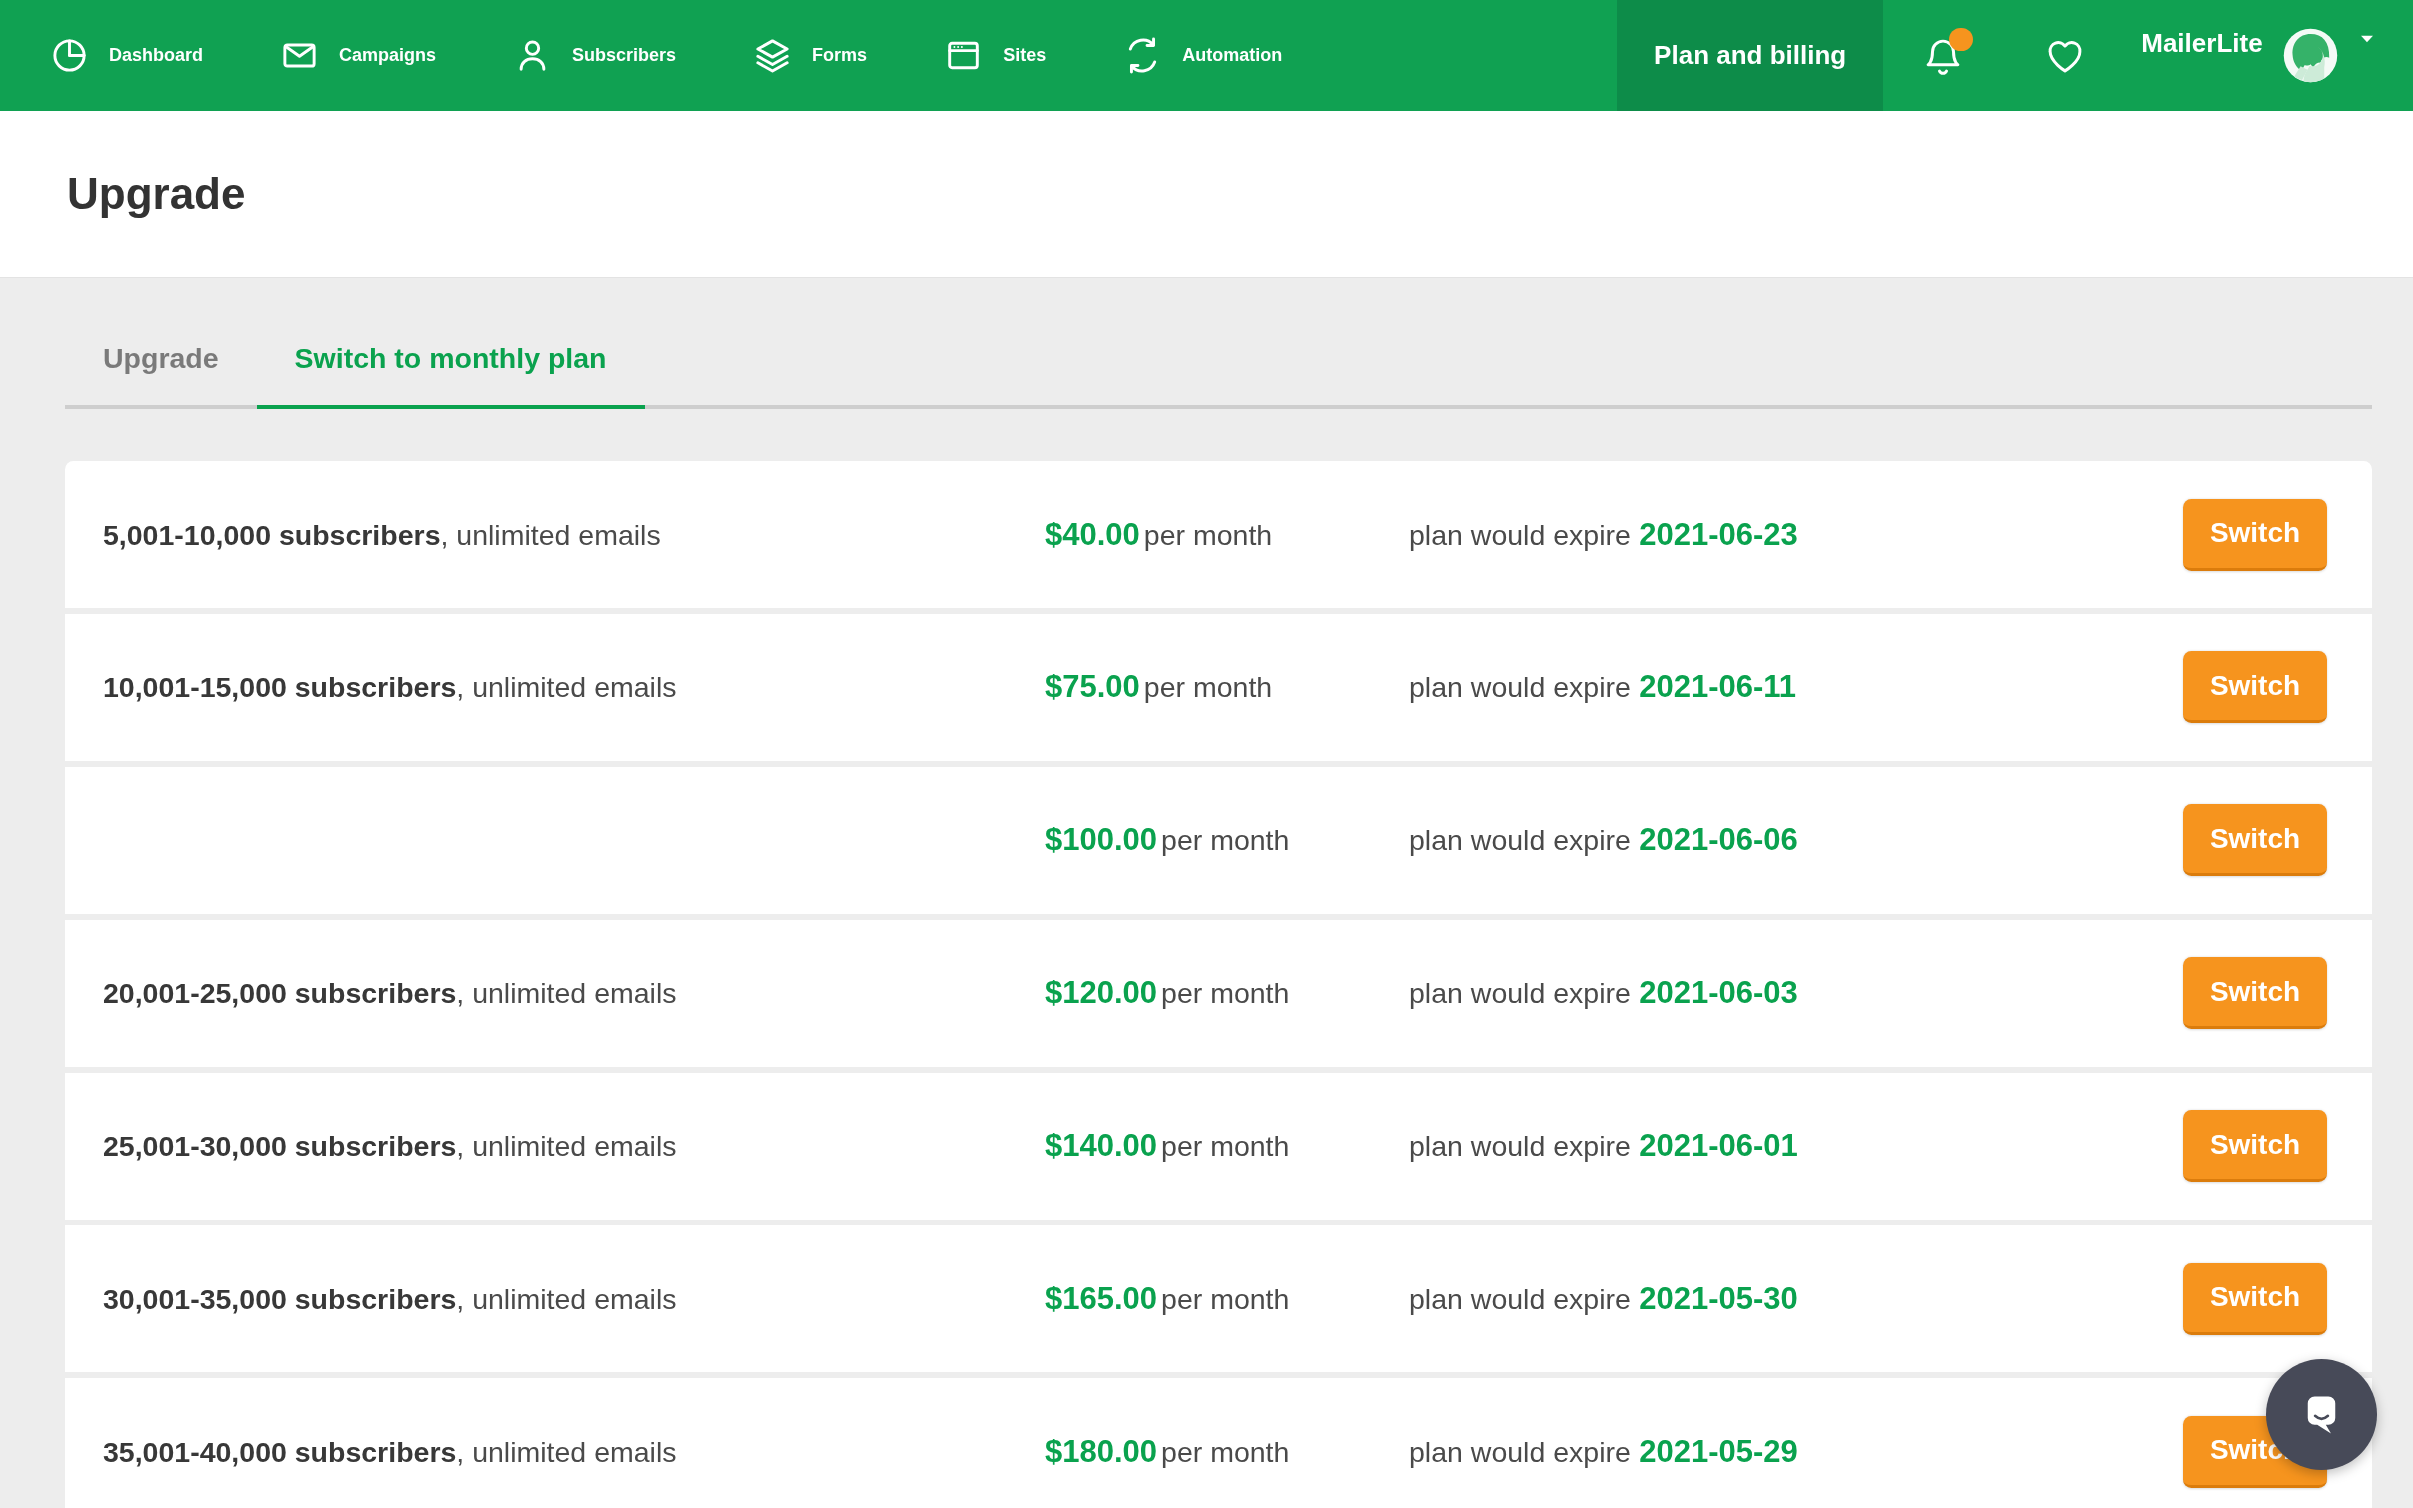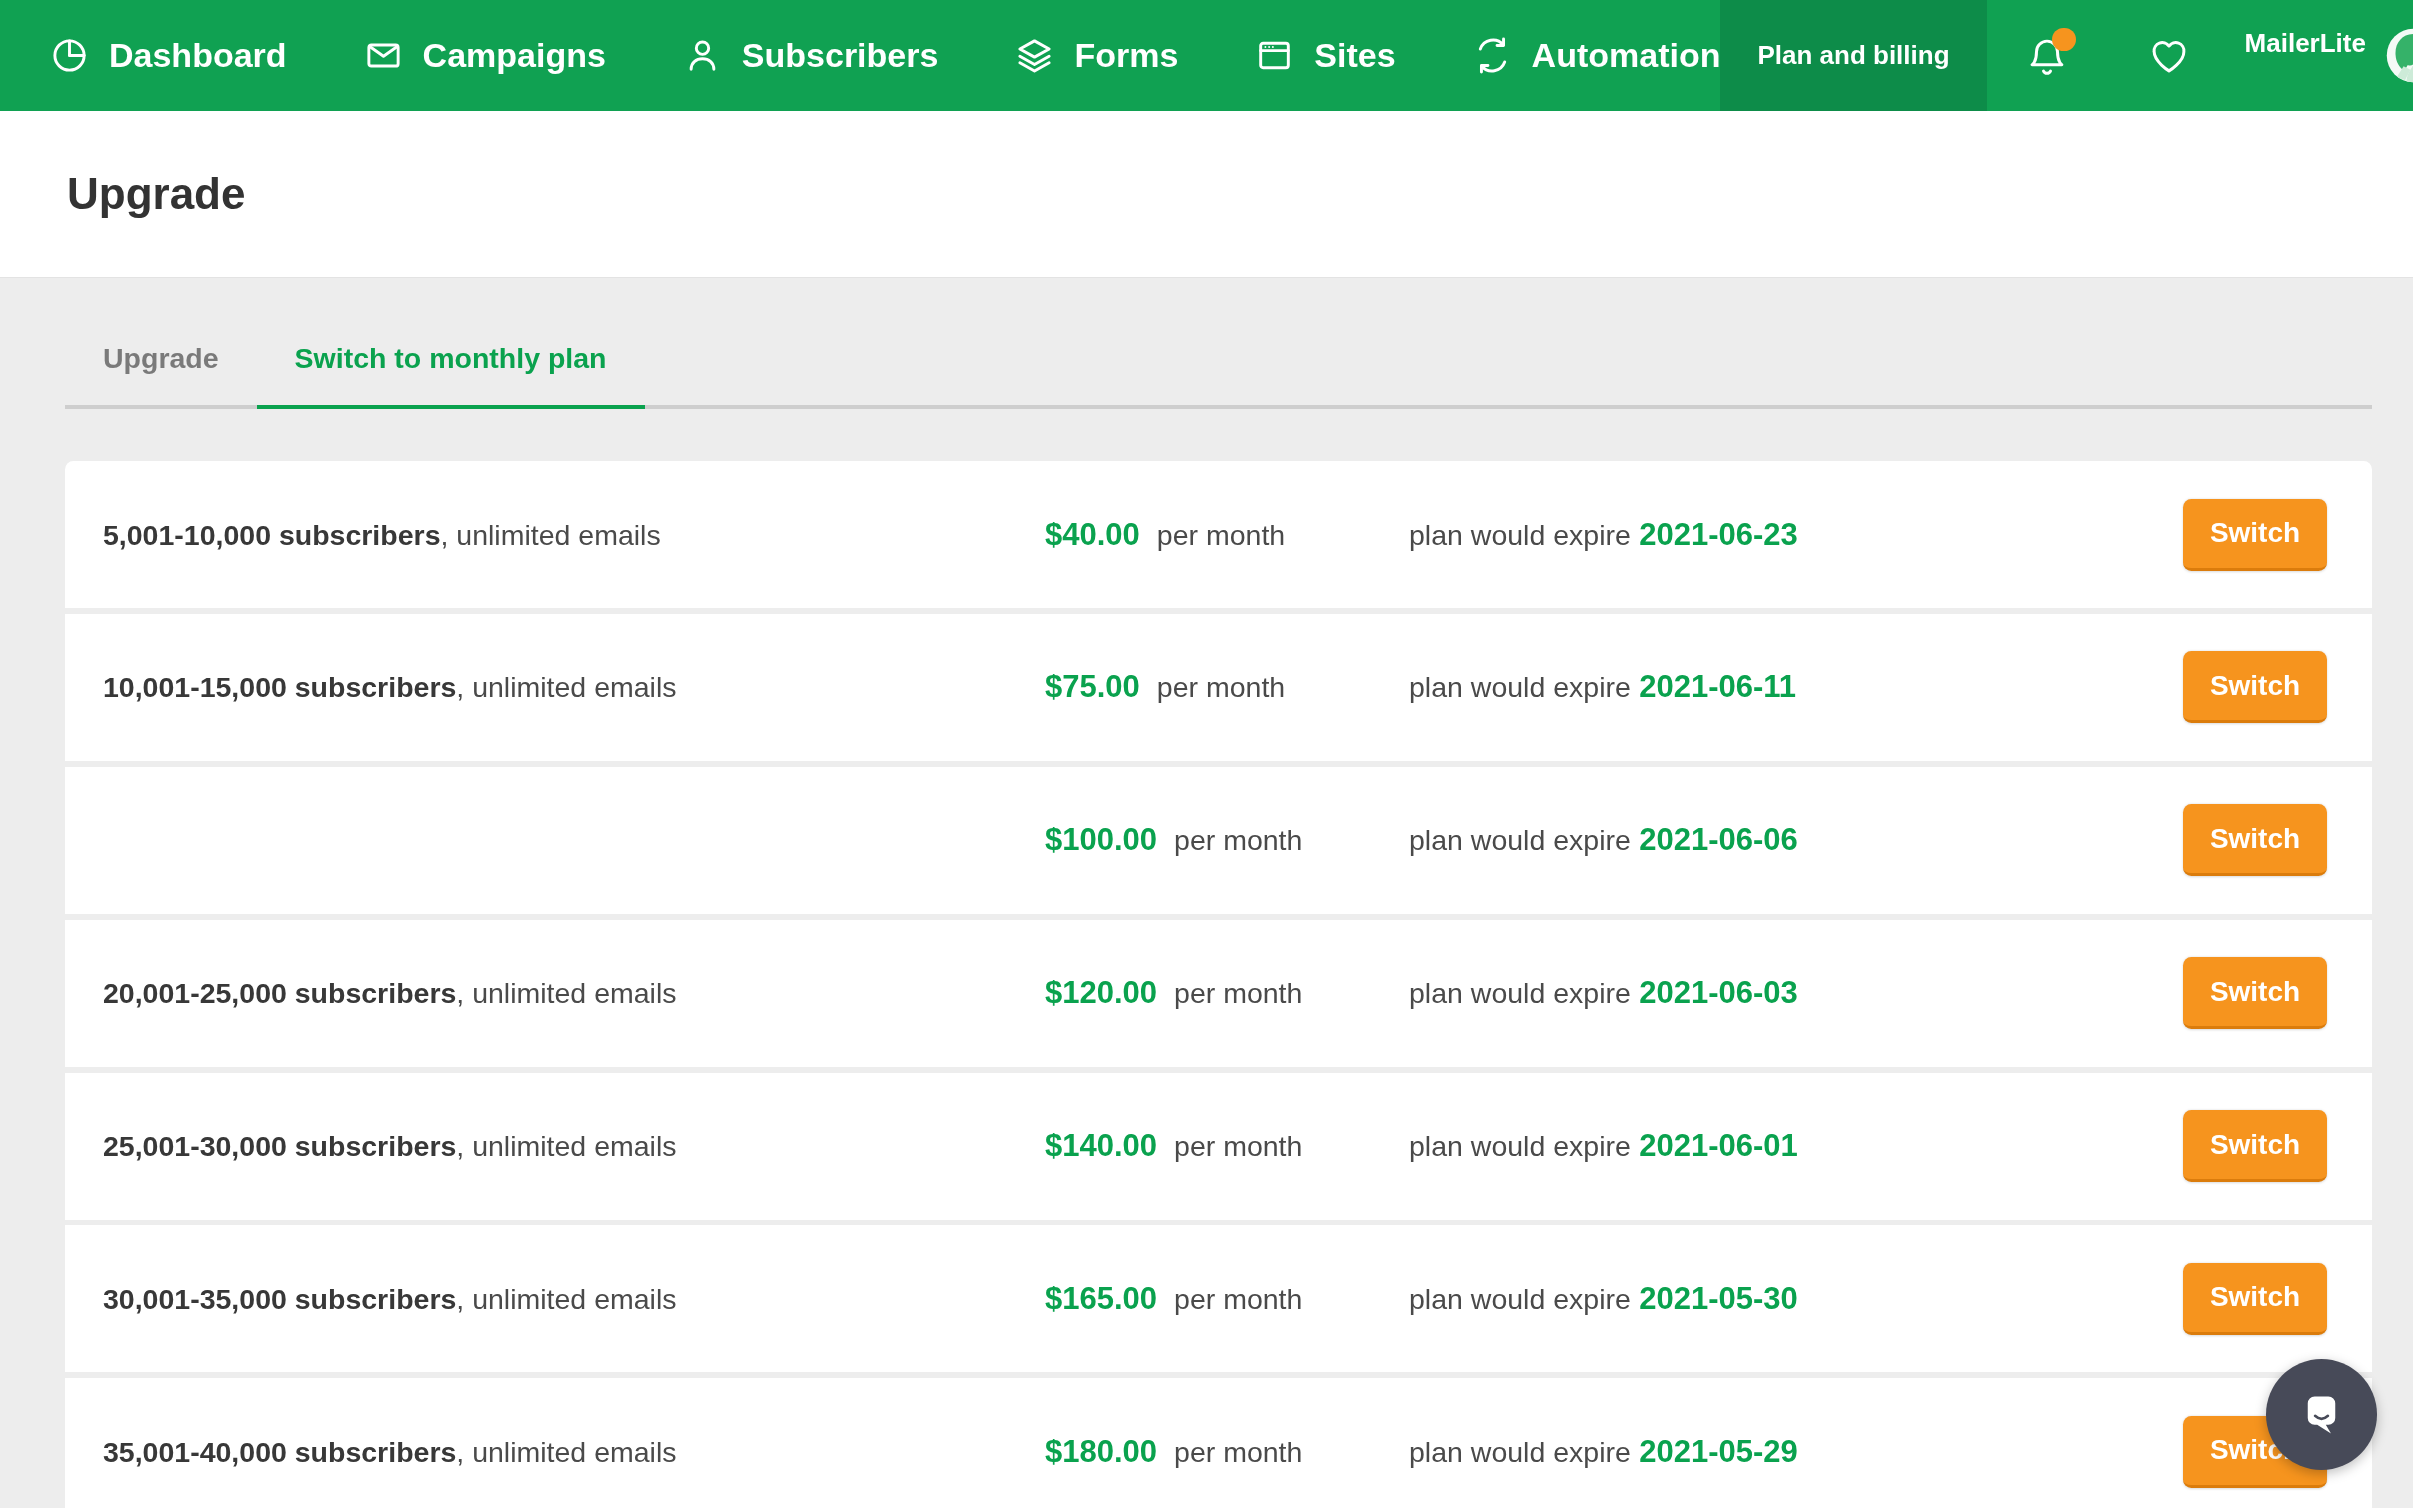--- a/index.html
+++ b/index.html
@@ -14,21 +14,21 @@
     --text-dark:#383838;
     --text-body:#4A4A4A;
     --tab-inactive:#7A7A7A;
   }
   html,body{margin:0;padding:0;}
   body{font-family:"Liberation Sans","DejaVu Sans",sans-serif;}
   .page{position:relative;width:2413px;height:1508px;overflow:hidden;background:var(--page-gray);}
 
   
   .nav{height:111px;background:var(--brand-green);display:flex;align-items:center;padding-left:50px;color:#fff;}
-  .nav-item{display:flex;align-items:center;gap:20px;font-size:34px;font-weight:bold;margin-right:77px;cursor:pointer;white-space:nowrap;justify-content:space-between;}
+  .nav-item{display:flex;align-items:center;gap:20px;font-size:18px;font-weight:bold;margin-right:77px;cursor:pointer;white-space:nowrap;justify-content:space-between;}
   .nav-item .nicon{width:39px;height:39px;display:block;}
   .nav-spacer{flex:1;}
   .nav-active{height:111px;display:flex;align-items:center;padding:0 37px;background:var(--brand-green-dark);font-size:26px;font-weight:bold;cursor:pointer;white-space:nowrap;}
   .nav-iconbtn{position:relative;margin-left:39px;cursor:pointer;display:flex;align-items:center;}
   .nav-iconbtn.heart{margin-left:80px;}
   .nav-iconbtn .nicon{width:42px;height:42px;display:block;}
   .badge-dot{position:absolute;top:-6.7px;right:-8.4px;width:23.5px;height:23.5px;border-radius:50%;background:var(--accent-orange);}
   .account{display:flex;align-items:flex-start;margin-left:55px;padding-right:35px;cursor:pointer;}
   .account-label{font-size:26px;font-weight:bold;}
   .avatar{width:55px;height:55px;margin-left:20px;border-radius:50%;display:block;}
@@ -48,21 +48,21 @@
   .plans{margin-top:52px;}
   .plan-row{position:relative;height:147px;background:#fff;margin-bottom:5.9px;font-size:28.5px;}
   .plan-row:first-child{border-radius:8.4px 8.4px 0 0;}
   .cell{position:absolute;top:50%;transform:translateY(-50%);white-space:nowrap;}
   .plan-name{left:38px;color:var(--text-body);}
   .plan-name b{color:var(--text-dark);}
   .plan-price{left:980px;color:var(--text-body);}
   .plan-price b{color:var(--text-green);font-size:31px;}
   .plan-expire{left:1344px;color:var(--text-body);}
   .plan-expire b{color:var(--text-green);font-size:31px;margin-left:8.4px;}
-  .sep{margin-left:17px;}
+  .sep{margin-left:4px;}
   .switch-btn{position:absolute;right:45px;top:50%;transform:translateY(-50%);width:144px;height:72px;
     background:var(--accent-orange);border:none;border-bottom:3.4px solid var(--accent-orange-dark);
     border-radius:8.4px;color:#fff;font-size:28px;font-weight:bold;font-family:inherit;cursor:pointer;
     display:flex;align-items:center;justify-content:center;box-shadow:0 0.8px 2.5px rgba(0,0,0,.15);}
 
   
   .chat{position:absolute;left:2266px;top:1359px;width:111px;height:111px;border-radius:50%;
     background:var(--chat-slate);display:flex;align-items:center;justify-content:center;cursor:pointer;
     box-shadow:0 3.4px 11.7px rgba(0,0,0,.25);}
   .chat svg{width:55px;height:55px;display:block;}

